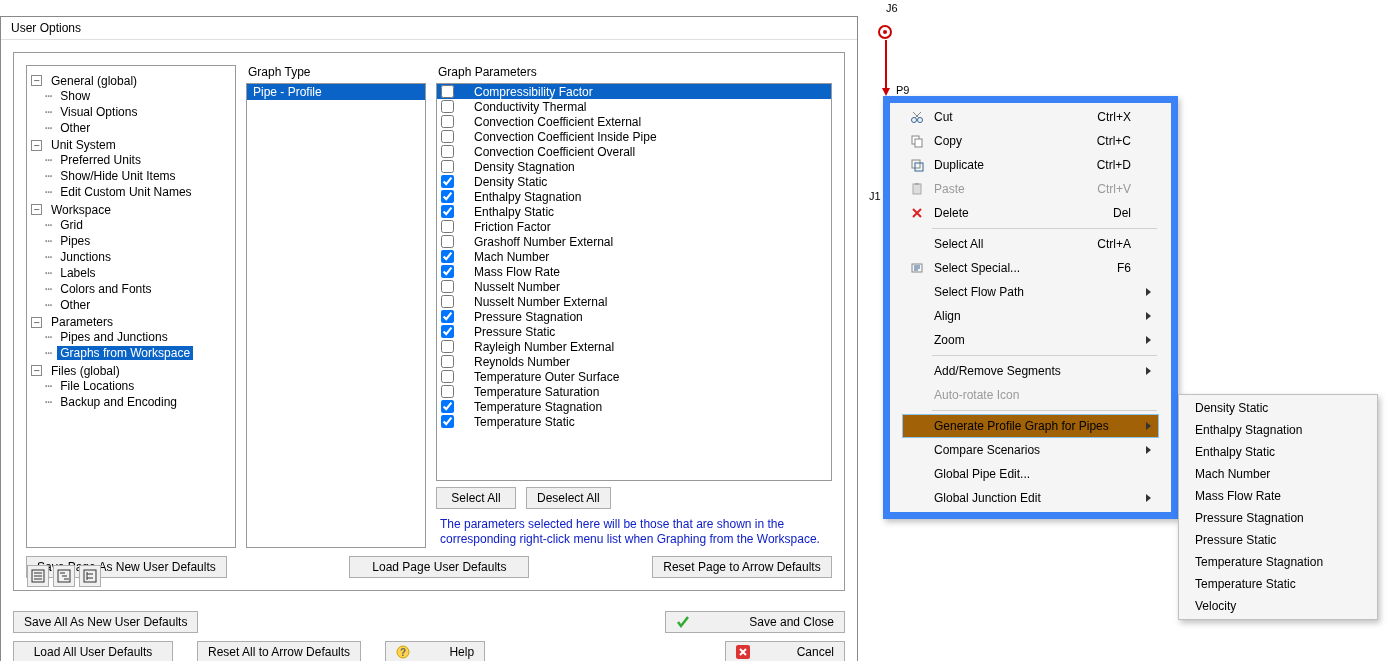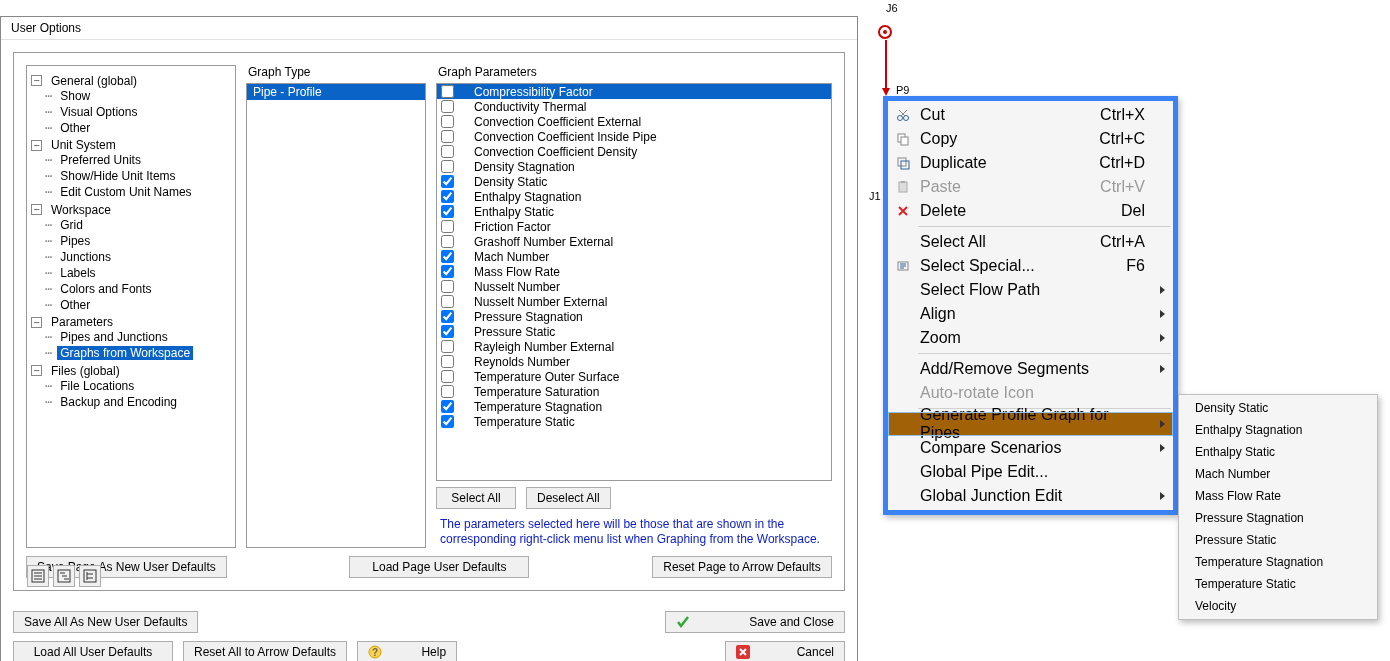--- a/index.html
+++ b/index.html
@@ -122,21 +122,21 @@
   }
   .page-btns {
     display:flex; justify-content:space-between; gap:8px;
     margin-top:8px;
   }
   .page-btns .btn { flex:0 0 auto; min-width:180px;}
   .bottom-btns {
     padding: 8px 12px 12px 12px;
     display:flex; flex-direction:column; gap:8px;
   }
-  .bottom-row { display:flex; gap:10px; }
+  .bottom-row { display:flex; gap:24px; }
   .bottom-row .btn { min-width:180px;}
   .bottom-row .spacer { flex:1; }
   .icon-btn { display:flex; align-items:center; gap:8px; min-width:120px; justify-content:space-between;}
   
   .workspace {
     position:absolute;
     left: 860px; top:0;
     width: 530px; height:661px;
   }
   .ws-label { position:absolute; color:#000; font-size:11px;}
@@ -156,24 +156,24 @@
     border-left:4px solid transparent;
     border-right:4px solid transparent;
     border-top:8px solid #c00;
   }
   
   .context-menu {
     position:absolute;
     left: 883px; top: 96px;
     width: 295px;
     background:#f5f5f5;
-    border:5px solid #3b82f6;
+    border:7px solid #3b82f6;
     box-shadow: 2px 3px 6px rgba(0,0,0,0.25);
-    padding:2px 0;
-    font-size:16px;
+    padding:2px 12px;
+    font-size:12px;
   }
   .menu-item {
     display:flex; align-items:center;
     height:24px;
     padding: 0 28px 0 32px;
     position:relative;
     color:#000;
   }
   .menu-item.disabled { color:#9a9a9a; }
   .menu-item .shortcut { margin-left:auto; color:inherit; }
@@ -324,21 +324,21 @@
                 <div class="param-item">
                   <input type="checkbox" style="">
                   <span>Convection Coefficient External</span>
                 </div>
                 <div class="param-item">
                   <input type="checkbox" style="">
                   <span>Convection Coefficient Inside Pipe</span>
                 </div>
                 <div class="param-item">
                   <input type="checkbox" style="">
-                  <span>Convection Coefficient Density</span>
+                  <span>Convection Coefficient Overall</span>
                 </div>
                 <div class="param-item">
                   <input type="checkbox" style="">
                   <span>Density Stagnation</span>
                 </div>
                 <div class="param-item">
                   <input type="checkbox" checked="" style="">
                   <span>Density Static</span>
                 </div>
                 <div class="param-item">

